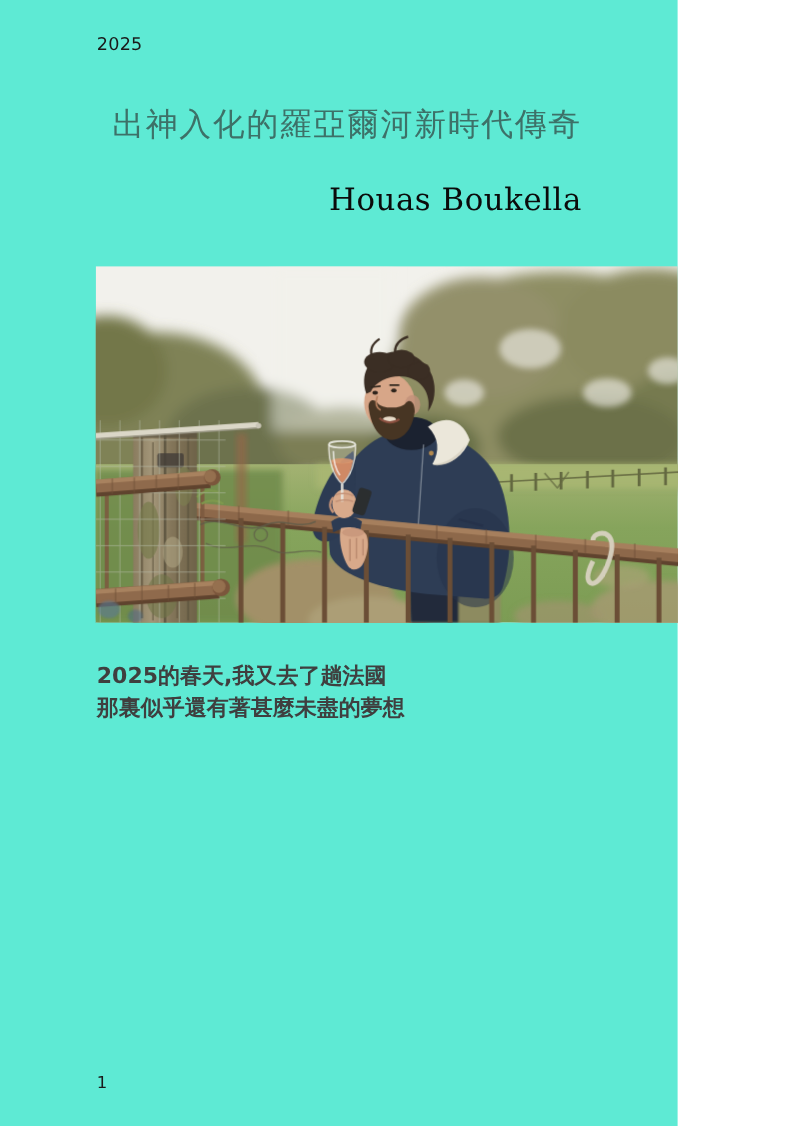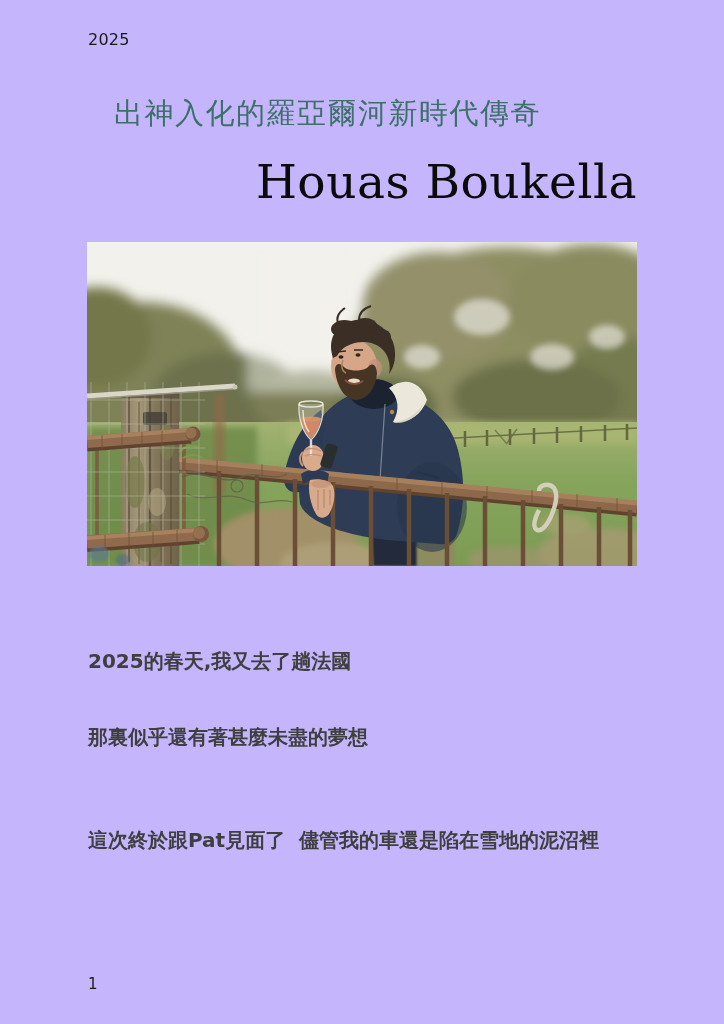--- a/index.html
+++ b/index.html
@@ -1,49 +1,48 @@
 <!DOCTYPE html>
 <html><head>
 <meta charset="utf-8">
 <style>
   html,body{margin:0;padding:0;background:#ffffff;}
   .page{
     position:relative;
-    width:724px;height:1024px;
-    background:#c4b5fd;
+    width:616px;height:1024px;
+    background:#5eead4;
     overflow:hidden;
     font-family:"DejaVu Sans","Liberation Sans",sans-serif;
   }
   .year{
     position:absolute;left:88px;top:30px;
     font-size:16px;color:#1a1a1a;letter-spacing:.2px;
   }
   .title-zh{
     position:absolute;left:102px;top:95px;
     font-size:29px;line-height:36px;
     color:#3D7168;letter-spacing:1.5px;font-weight:500;
     white-space:pre;
-    margin-left:12px;
   }
   .author-name{
     position:absolute;right:87px;top:156px;
     font-family:"DejaVu Serif","Liberation Serif",serif;
-    font-size:47px;line-height:52px;color:#0b0b0b;
+    font-size:28px;line-height:52px;color:#0b0b0b;
     letter-spacing:.5px;white-space:pre;
   }
   .photo{
     position:absolute;left:87px;top:242px;
     width:550px;height:324px;display:block;
   }
   .para{
     position:absolute;left:88px;
     font-size:20px;font-weight:700;color:#3F3F3F;
     line-height:29px;
   }
-  .para div{white-space:pre;margin-top:47px;}
+  .para div{white-space:pre;}
   .para1{top:600px;}
   .para2{top:779px;}
   .page-number{
     position:absolute;left:88px;top:975px;
     font-size:15px;color:#1a1a1a;
   }
 </style>
 </head>
 <body>
 
@@ -255,18 +254,17 @@
 
     <path d="M452,249 C452,243 462,240 467,246 C471,252 469,262 465,272 C461,282 455,290 450,288 C445,285 448,276 452,268" fill="none" stroke="#D8D2C1" stroke-width="4.5" opacity="0.95"></path>
   </svg>
 
   <div class="para para1">
     <div>2025的春天,我又去了趟法國</div>
     <div>那裏似乎還有著甚麼未盡的夢想</div>
   </div>
 
   <div class="para para2">
-    <div>這次終於跟Pat見面了  儘管我的車還是陷在雪地的泥沼裡</div>
   </div>
 
   <div class="page-number">1</div>
 
 </div>
 
 </body></html>

